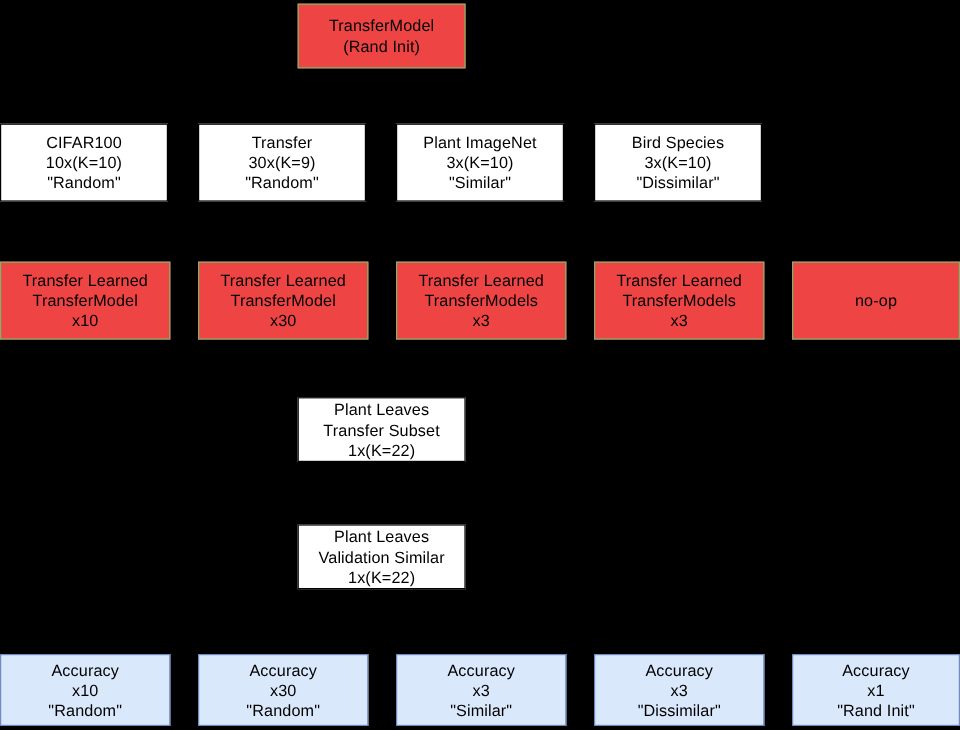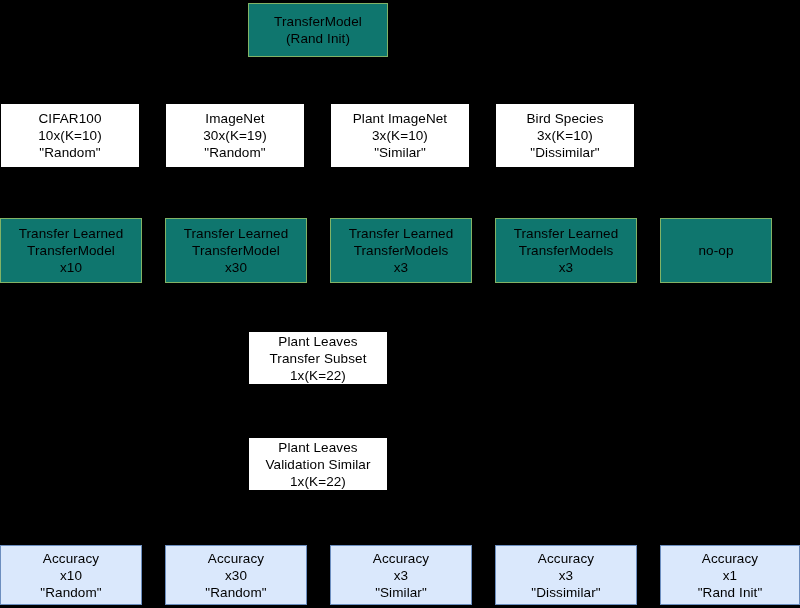--- a/index.html
+++ b/index.html
@@ -20,21 +20,21 @@
     justify-content:center;
     text-align:center;
     color:#000000;
     font-size:13.5px;
     line-height:17px;
     letter-spacing:0.1px;
     white-space:nowrap;
   }
   .node .ln{display:block;}
   .n-white{background:#ffffff;border:1px solid #000000;}
-  .n-green{background:#0f766e;border:1px solid #82b366;}
+  .n-green{background:#ef4444;border:1px solid #82b366;}
   .n-blue{background:#dae8fc;border:1px solid #6c8ebf;align-items:center;}
   .edge{position:absolute;background:#000000;}
 </style>
 </head>
 <body>
 
 <div id="canvas">
 
   <div class="edge" style="left:317px;top:57px;width:1px;height:22px;"></div>
   <div class="edge" style="left:70px;top:79px;width:495px;height:1px;"></div>
@@ -70,22 +70,22 @@
     <span class="ln">TransferModel</span>
     <span class="ln">(Rand Init)</span>
   </div>
 
   <div class="node n-white" style="left:0px;top:103px;width:140px;height:65px;">
     <span class="ln">CIFAR100</span>
     <span class="ln">10x(K=10)</span>
     <span class="ln">"Random"</span>
   </div>
   <div class="node n-white" style="left:165px;top:103px;width:140px;height:65px;">
-    <span class="ln">ImageNet</span>
-    <span class="ln">30x(K=19)</span>
+    <span class="ln">Transfer</span>
+    <span class="ln">30x(K=9)</span>
     <span class="ln">"Random"</span>
   </div>
   <div class="node n-white" style="left:330px;top:103px;width:140px;height:65px;">
     <span class="ln">Plant ImageNet</span>
     <span class="ln">3x(K=10)</span>
     <span class="ln">"Similar"</span>
   </div>
   <div class="node n-white" style="left:495px;top:103px;width:140px;height:65px;justify-content:center;">
     <span class="ln">Bird Species</span>
     <span class="ln">3x(K=10)</span>
@@ -105,21 +105,21 @@
   <div class="node n-green" style="left:330px;top:218px;width:142px;height:65px;">
     <span class="ln">Transfer Learned</span>
     <span class="ln">TransferModels</span>
     <span class="ln">x3</span>
   </div>
   <div class="node n-green" style="left:495px;top:218px;width:142px;height:65px;">
     <span class="ln">Transfer Learned</span>
     <span class="ln">TransferModels</span>
     <span class="ln">x3</span>
   </div>
-  <div class="node n-green" style="left:660px;top:218px;width:112px;height:65px;">
+  <div class="node n-green" style="left:660px;top:218px;width:140px;height:65px;">
     <span class="ln">no-op</span>
   </div>
 
   <div class="node n-white" style="left:248px;top:331px;width:140px;height:54px;">
     <span class="ln">Plant Leaves</span>
     <span class="ln">Transfer Subset</span>
     <span class="ln">1x(K=22)</span>
   </div>
 
   <div class="node n-white" style="left:248px;top:437px;width:140px;height:54px;">

